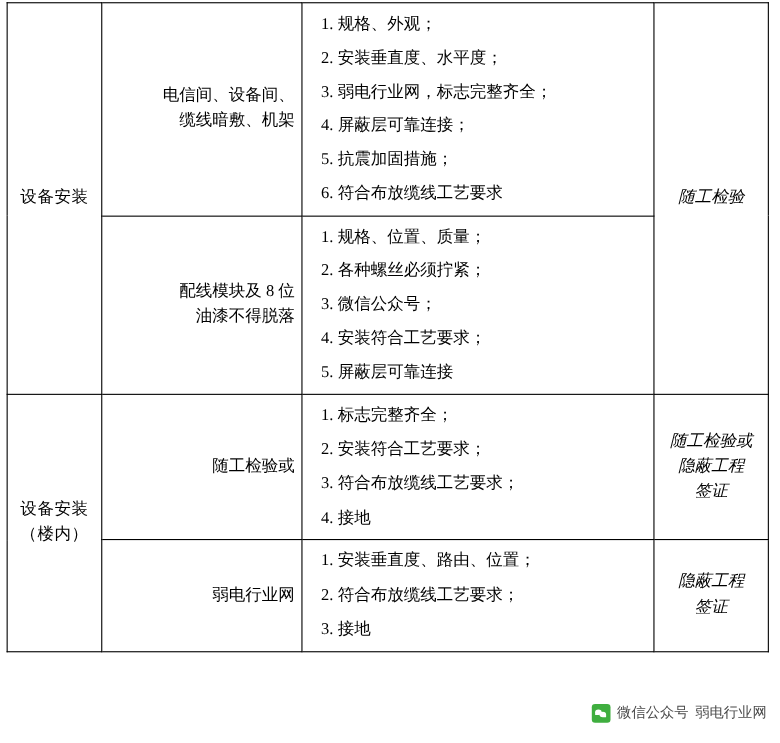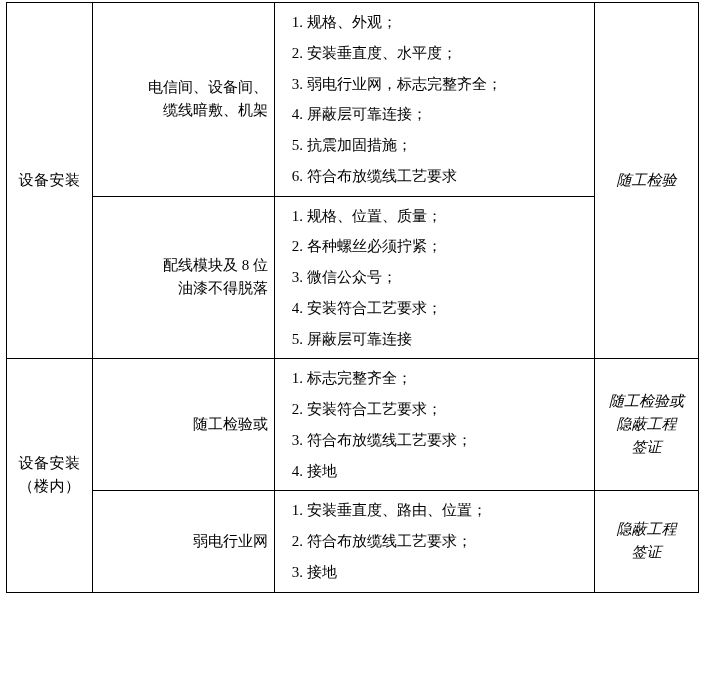--- a/index.html
+++ b/index.html
@@ -227,14 +227,19 @@
           </ol>
         </td>
         <td class="method-cell">
           <span class="line">隐蔽工程</span>
           <span class="line">签证</span>
         </td>
       </tr>
     </tbody>
   </table>
 
+  <div class="watermark">
+    <span class="wm-icon"></span>
+    <span>微信公众号</span>
+    <span>弱电行业网</span>
+  </div>
 
 </div>
 
 </body></html>

